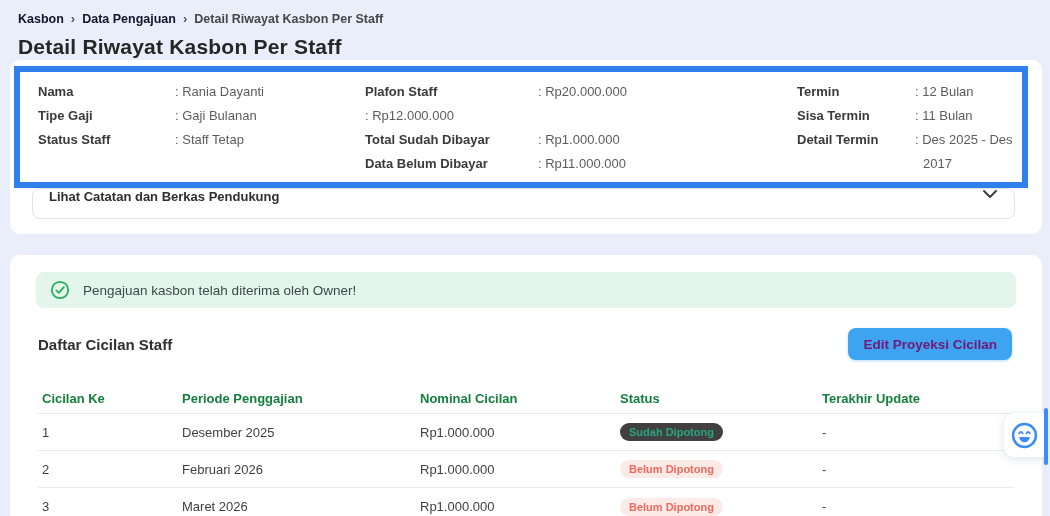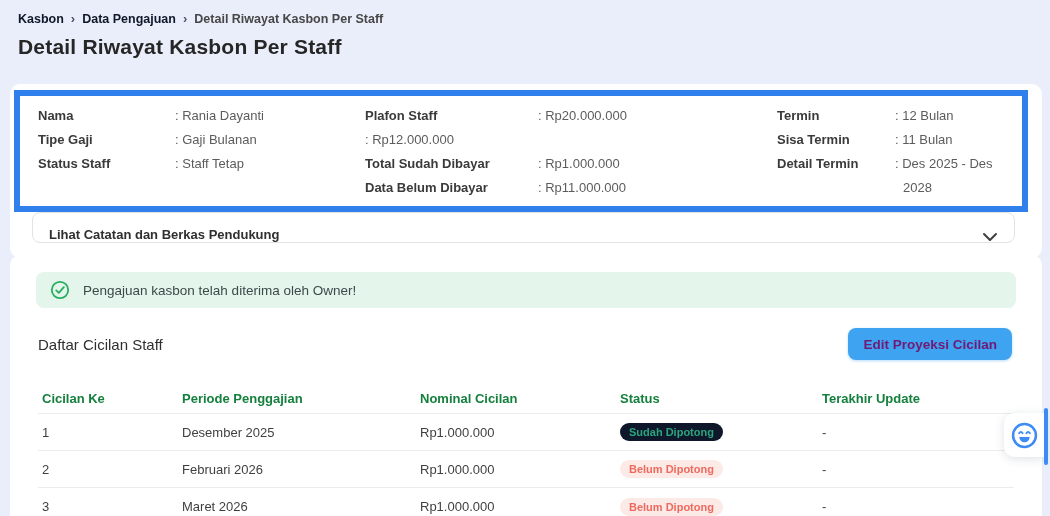--- a/index.html
+++ b/index.html
@@ -13,75 +13,75 @@
   
   .topbar { padding:11px 18px 0 18px; }
   .breadcrumb { display:flex; align-items:center; gap:7px; font-size:12.5px; font-weight:700; }
   .breadcrumb .crumb-link { color:#0f172a; cursor:pointer; }
   .breadcrumb .crumb-sep { color:#4a5568; font-size:13px; }
   .breadcrumb .crumb-current { color:#474747; }
   .page-title { margin-top:9px; font-size:21px; font-weight:800; color:#262626; letter-spacing:.2px; }
 
   
   .card { position:absolute; left:10px; right:8px; background:#fff; border-radius:10px; }
-  .card1 { top:84px; height:174px; }
+  .card1 { top:60px; height:174px; }
   .info-panel {
     position:absolute; left:4px; right:14px; top:6px; height:122px;
     border:6px solid #2f80ed; background:#fff;
     display:flex; padding:8px 0 0 18px;
   }
   .icol { font-size:13px; line-height:24px; }
   .icol1 { width:327px; }
   .icol2 { width:412px; }
-  .icol3 { flex:1; }
+  .icol3 { flex:1;margin-left:20px; }
   .irow { display:flex; align-items:flex-start; }
   .ilabel { font-weight:700; color:#3a3a3a; flex:none; }
   .icol1 .ilabel { width:137px; }
   .icol2 .ilabel { width:173px; }
   .icol3 .ilabel { width:118px; }
   .ival { color:#5c5c5c; padding-left:8px; text-indent:-8px; }
   .icol3 .ival { max-width:100px; }
 
   .accordion {
     position:absolute; left:22px; right:27px; top:128px; height:31px;
     background:#fff; border:1px solid #e3e3e3; border-radius:8px;
-    display:flex; align-items:flex-end; justify-content:space-between;
+    display:flex; align-items:flex-start; justify-content:space-between;
     padding:0 16px; cursor:pointer;
   }
   .accordion-label { font-size:13px; font-weight:700; color:#2f2f2f; }
 
   
   .card2 { top:255px; height:290px; border-radius:10px 10px 0 0; }
   .alert {
     margin:17px 26px 12px 26px; height:36px; background:#e4f5ec; border-radius:8px;
     display:flex; align-items:center; gap:13px; padding:0 14px;
   }
   .alert-msg { font-size:13.5px; color:#3b4a4a; }
   .alert-icon { display:flex; }
 
   .list-header { margin-top:20px; padding:0 30px 0 28px; display:flex; align-items:center; justify-content:space-between; }
-  .section-heading { font-size:15px; font-weight:400; color:#303030; }
+  .section-heading { font-size:15px; font-weight:700; color:#303030; }
   .edit-btn {
     background:#3ea3f1; color:#701a75; border:none; border-radius:8px;
     height:32px; padding:0 15px; font-size:13.5px; font-weight:700;
     font-family:"Liberation Sans", sans-serif; cursor:pointer;
     box-shadow:0 1px 3px rgba(62,163,241,.4);
   }
 
   .table { margin:24px 28px 0 28px; font-size:13px; }
   .t-row { display:grid; grid-template-columns:144px 238px 200px 202px 1fr; align-items:center; }
   .t-head { height:30px; border-bottom:1px solid #ececec; font-weight:700; color:#15803d; }
   .t-body-row { height:37px; border-bottom:1px solid #ececec; color:#3f3f3f; }
   .t-body-row:last-child { border-bottom:none; }
   .c1 { padding-left:4px; }
   .badge {
     display:inline-block; font-size:11px; font-weight:700;
     padding:4px 9px 3px 9px; border-radius:12px; line-height:1;
   }
-  .badge.success { color:#2aa57e; background:#0f172a; }
+  .badge.success { color:#2aa57e; background:#404040; }
   .badge.danger { color:#ee6a5f; background:#fceae7; }
 
   
   .fb-widget {
     position:absolute; right:6px; top:413px; width:40px; height:44px;
     background:#fff; border-radius:10px 0 0 10px;
     box-shadow:0 2px 10px rgba(40,60,100,.15);
     display:flex; align-items:center; justify-content:center; cursor:pointer;
   }
   .scroll-thumb {
@@ -140,21 +140,21 @@
       <div class="irow">
           <span class="ilabel">Termin</span>
           <span class="ival">: 12 Bulan</span>
         </div>
       <div class="irow">
           <span class="ilabel">Sisa Termin</span>
           <span class="ival">: 11 Bulan</span>
         </div>
       <div class="irow">
           <span class="ilabel">Detail Termin</span>
-          <span class="ival">: Des 2025 - Des 2028</span>
+          <span class="ival">: Des 2025 - Des 2017</span>
         </div>
     </div>
   </div>
 
   <div class="accordion">
     <span class="accordion-label">Lihat Catatan dan Berkas Pendukung</span>
     <span style="display:flex;">
       <svg width="16" height="10" viewBox="0 0 16 10">
           <path d="M2 2 l6 6 l6 -6" fill="none" stroke="#3f3f3f" stroke-width="2" stroke-linecap="round" stroke-linejoin="round"></path>
         </svg>

